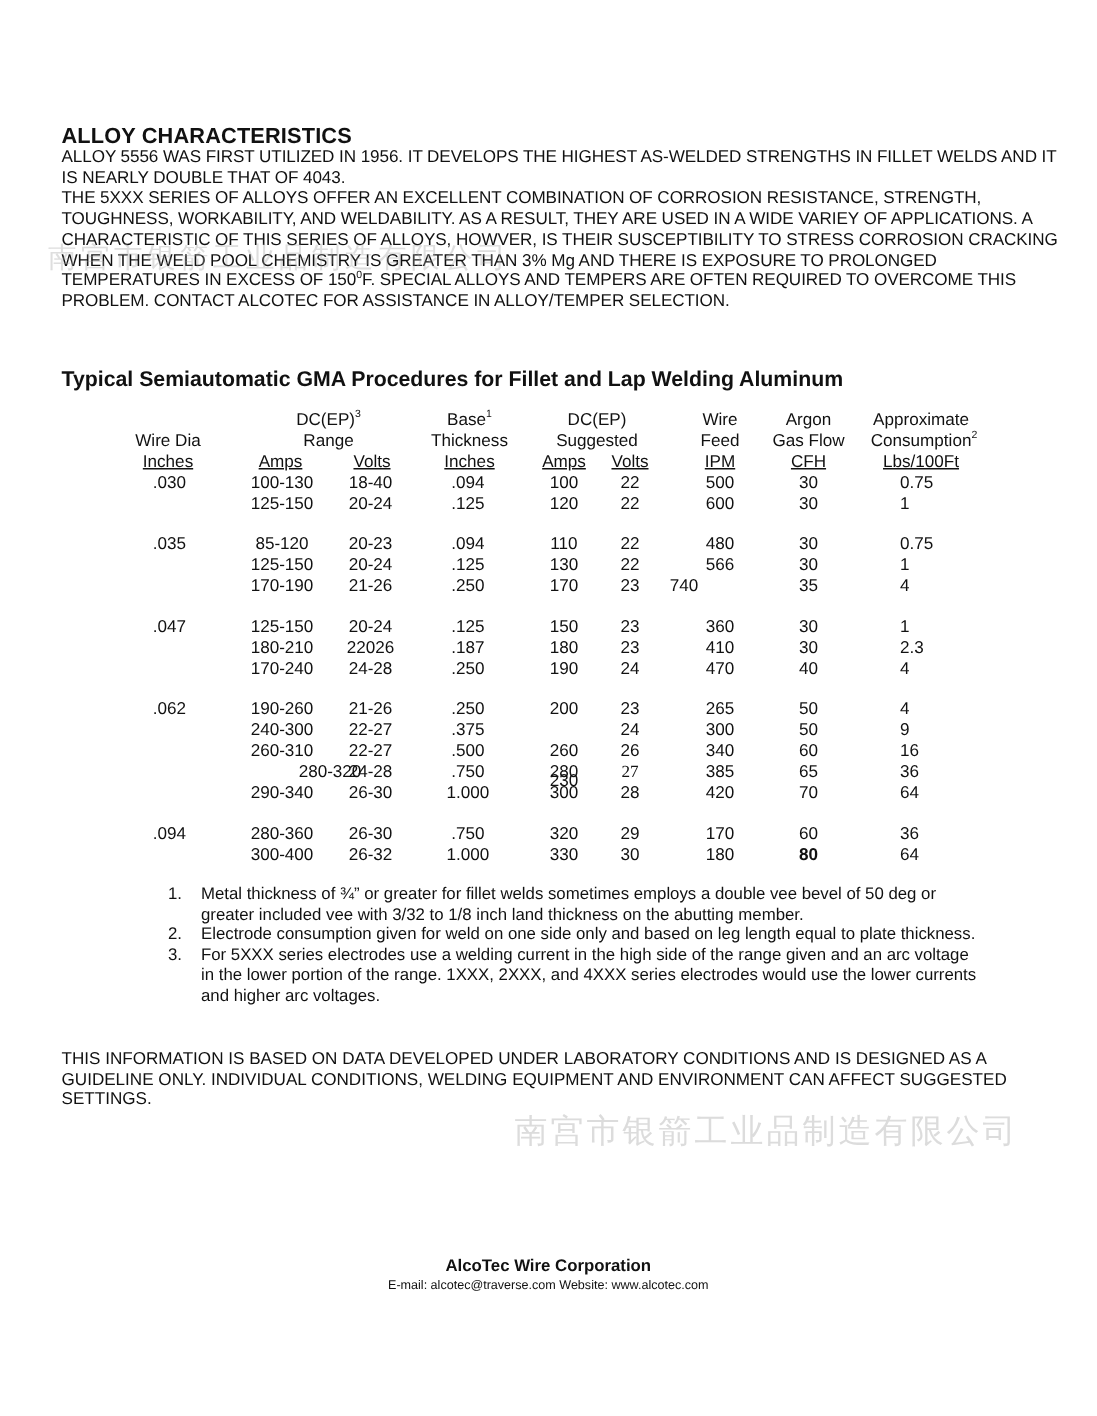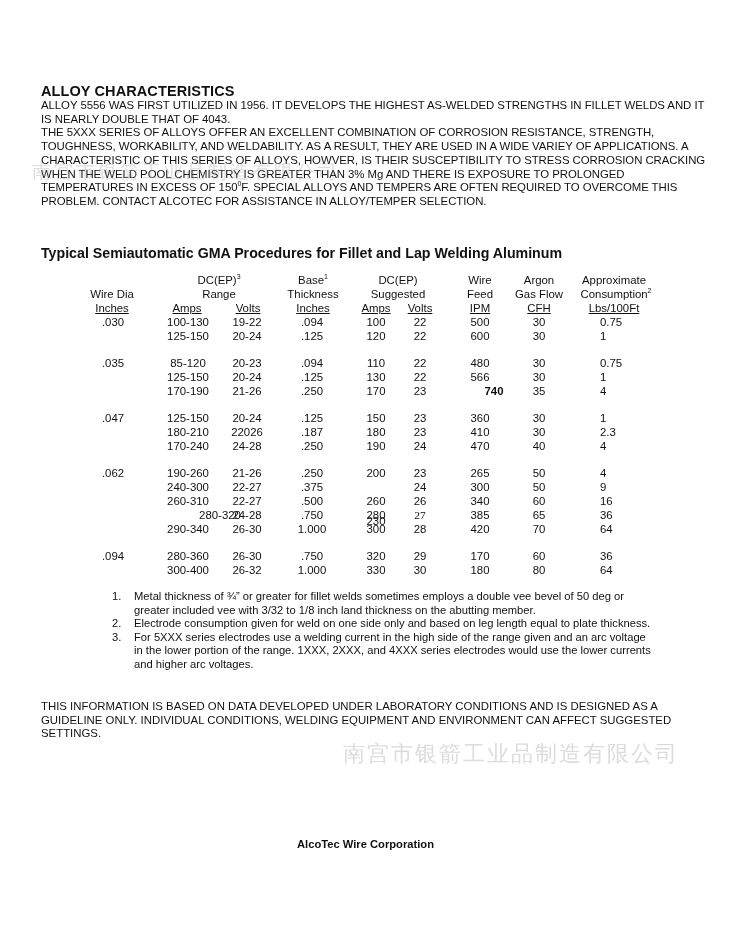--- a/index.html
+++ b/index.html
@@ -88,21 +88,21 @@
   <div class="cell c u" style="left:313px;top:302px">Inches</div>
   <div class="cell c u" style="left:376px;top:302px">Amps</div>
   <div class="cell c u" style="left:420px;top:302px">Volts</div>
   <div class="cell c u" style="left:480px;top:302px">IPM</div>
   <div class="cell c u" style="left:539px;top:302px">CFH</div>
   <div class="cell c u" style="left:614px;top:302px">Lbs/100Ft</div>
 
 <div>
       <div class="cell c" style="left: 113px; top: 316px;">.030</div>
       <div class="cell c" style="left: 188px; top: 316px;">100-130</div>
-      <div class="cell c" style="left: 247px; top: 316px;">19-22</div>
+      <div class="cell c" style="left: 247px; top: 316px;">18-40</div>
       <div class="cell c" style="left: 312px; top: 316px;">.094</div>
       <div class="cell c" style="left: 376px; top: 316px;">100</div>
       <div class="cell c" style="left: 420px; top: 316px;">22</div>
       <div class="cell c" style="left: 480px; top: 316px;">500</div>
       <div class="cell c" style="left: 539px; top: 316px;">30</div>
       <div class="cell" style="left: 600px; top: 316px;">0.75</div>
     </div>
     <div>
       <div class="cell c" style="left: 113px; top: 330px;"></div>
       <div class="cell c" style="left: 188px; top: 330px;">125-150</div>
@@ -136,21 +136,21 @@
       <div class="cell c" style="left: 539px; top: 371px;">30</div>
       <div class="cell" style="left: 600px; top: 371px;">1</div>
     </div>
     <div>
       <div class="cell c" style="left: 113px; top: 385px;"></div>
       <div class="cell c" style="left: 188px; top: 385px;">170-190</div>
       <div class="cell c" style="left: 247px; top: 385px;">21-26</div>
       <div class="cell c" style="left: 312px; top: 385px;">.250</div>
       <div class="cell c" style="left: 376px; top: 385px;">170</div>
       <div class="cell c" style="left: 420px; top: 385px;">23</div>
-      <div class="cell c" style="left: 494px; top: 385px; font-weight: bold;">740</div>
+      <div class="cell c" style="left: 456px; top: 385px;">740</div>
       <div class="cell c" style="left: 539px; top: 385px;">35</div>
       <div class="cell" style="left: 600px; top: 385px;">4</div>
     </div>
     <div>
       <div class="cell c" style="left: 113px; top: 412px;">.047</div>
       <div class="cell c" style="left: 188px; top: 412px;">125-150</div>
       <div class="cell c" style="left: 247px; top: 412px;">20-24</div>
       <div class="cell c" style="left: 312px; top: 412px;">.125</div>
       <div class="cell c" style="left: 376px; top: 412px;">150</div>
       <div class="cell c" style="left: 420px; top: 412px;">23</div>
@@ -247,30 +247,31 @@
       <div class="cell" style="left: 600px; top: 550px;">36</div>
     </div>
     <div>
       <div class="cell c" style="left: 113px; top: 564px;"></div>
       <div class="cell c" style="left: 188px; top: 564px;">300-400</div>
       <div class="cell c" style="left: 247px; top: 564px;">26-32</div>
       <div class="cell c" style="left: 312px; top: 564px;">1.000</div>
       <div class="cell c" style="left: 376px; top: 564px;">330</div>
       <div class="cell c" style="left: 420px; top: 564px;">30</div>
       <div class="cell c" style="left: 480px; top: 564px;">180</div>
-      <div class="cell c" style="left: 539px; top: 564px;">80</div>
+      <div class="cell c" style="left: 539px; top: 564px; font-weight: bold;">80</div>
       <div class="cell" style="left: 600px; top: 564px;">64</div>
     </div>
   </div>
 
 <ol class="notes">
   <li><span class="num">1.</span><span>Metal thickness of ¾” or greater for fillet welds sometimes employs a double vee bevel of 50 deg or greater included vee with 3/32 to 1/8 inch land thickness on the abutting member.</span></li>
   <li><span class="num">2.</span><span>Electrode consumption given for weld on one side only and based on leg length equal to plate thickness.</span></li>
   <li><span class="num">3.</span><span>For 5XXX series electrodes use a welding current in the high side of the range given and an arc voltage in the lower portion of the range.  1XXX, 2XXX, and 4XXX series electrodes would use the lower currents and higher arc voltages.</span></li>
 </ol>
 
 <div class="disclaimer">THIS INFORMATION IS BASED ON DATA DEVELOPED UNDER LABORATORY CONDITIONS AND IS DESIGNED AS A GUIDELINE ONLY.  INDIVIDUAL CONDITIONS, WELDING EQUIPMENT AND ENVIRONMENT CAN AFFECT SUGGESTED SETTINGS.</div>
 
 <div class="watermark-bottom">南宫市银箭工业品制造有限公司</div>
 
 <div class="footer">
   <div class="corp">AlcoTec Wire Corporation</div>
+  <div class="contact">E-mail: alcotec@traverse.com    Website: www.alcotec.com</div>
 </div>
 
 </body></html>

